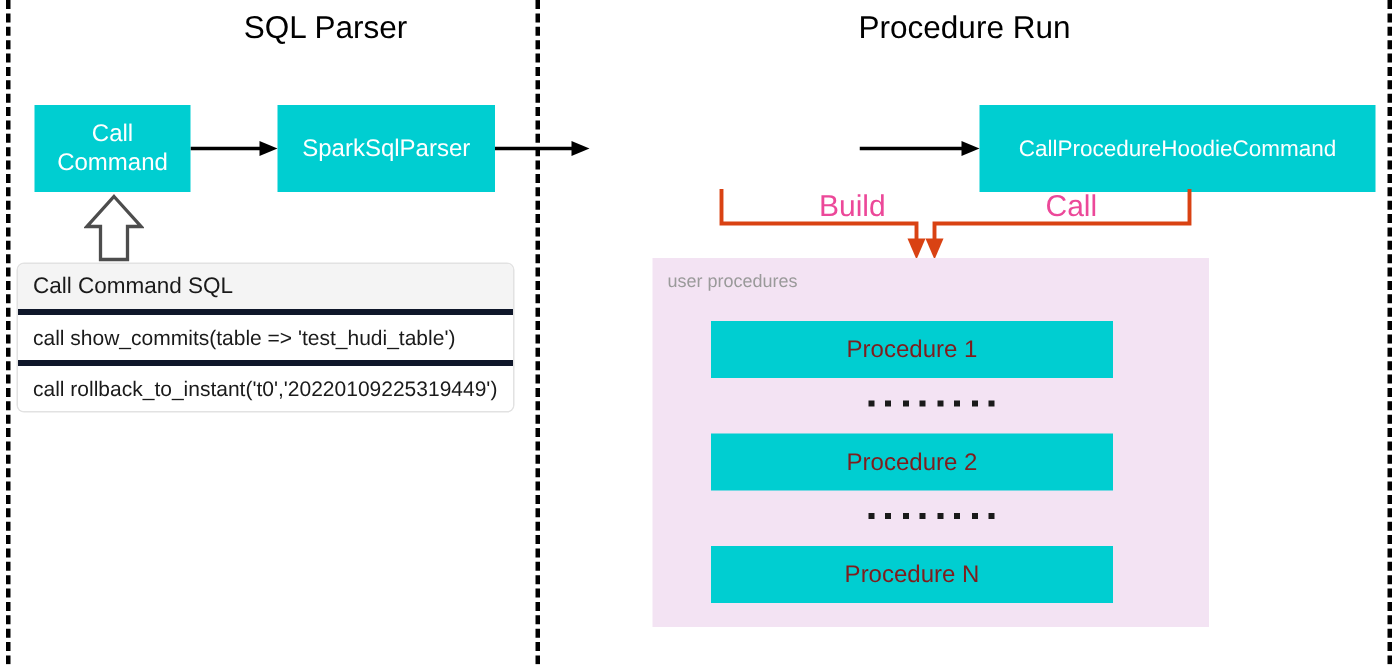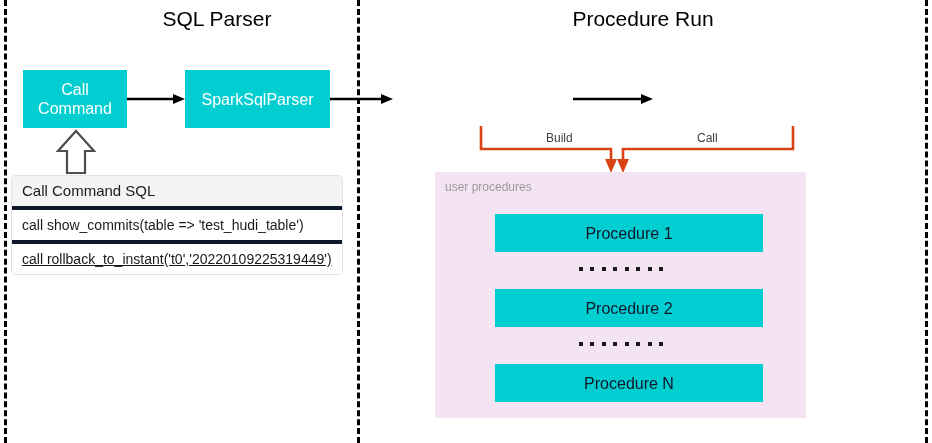--- a/index.html
+++ b/index.html
@@ -103,38 +103,38 @@
   .sql-row {
     box-sizing: border-box;
     padding: 5px 10px;
     font-size: 14px;
     color: #1a1a1a;
     line-height: 20px;
     border-bottom: 4px solid #0f172a;
     white-space: nowrap;
     background: #ffffff;
   }
-  .sql-row:last-child { border-bottom: none; text-decoration: underline; }
+  .sql-row:last-child { border-bottom: none; }
   .sql-row.header {
     background: #f4f4f4;
     font-size: 15px;
   }
 
   
   #orange-connectors {
     position: absolute;
     left: 470px;
     top: 126px;
     width: 340px;
     height: 52px;
   }
   .conn-label {
     position: absolute;
-    font-size: 12px;
-    color: #404040;
+    font-size: 20px;
+    color: #ec4899;
     white-space: nowrap;
     line-height: 19px;
   }
   #label-build { left: 546px; top: 129px; }
   #label-call  { left: 697px; top: 129px; }
 
   
   #user-procedures-panel {
     position: absolute;
     left: 435px;
@@ -147,25 +147,25 @@
     position: absolute;
     left: 10px;
     top: 8px;
     font-size: 12px;
     color: #9a9a9a;
     line-height: 15px;
     white-space: nowrap;
   }
   .proc-box {
     position: absolute;
-    left: 60px;
+    left: 39px;
     width: 268px;
     height: 38px;
     background: #00CED1;
-    color: #0f172a;
+    color: #7f1d1d;
     display: flex;
     align-items: center;
     justify-content: center;
     font-size: 16px;
     line-height: 19px;
     box-sizing: border-box;
   }
   #proc-box-0 { top: 42px; }
   #proc-box-1 { top: 117px; text-align: right; }
   #proc-box-2 { top: 192px; }
@@ -196,20 +196,21 @@
   <div class="vdash" id="vdash-left"></div>
   <div class="vdash" id="vdash-middle"></div>
   <div class="vdash" id="vdash-right"></div>
 
   <div class="section-title" id="title-sql-parser">SQL Parser</div>
   <div class="section-title" id="title-procedure-run">Procedure Run</div>
 
   <div class="teal-box" id="box-call-command">Call
 Command</div>
   <div class="teal-box" id="box-spark-sql-parser">SparkSqlParser</div>
+  <div class="teal-box" id="box-call-procedure-hoodie-command">CallProcedureHoodieCommand</div>
 
   <svg class="flow-arrow" id="arrow-call-to-parser" viewBox="0 0 60 12">
     <line x1="0" y1="6" x2="48" y2="6" stroke="#000" stroke-width="2.4"></line>
     <polygon points="46,1 58,6 46,11" fill="#000"></polygon>
   </svg>
   <svg class="flow-arrow" id="arrow-parser-to-hoodie" viewBox="0 0 65 12">
     <line x1="0" y1="6" x2="53" y2="6" stroke="#000" stroke-width="2.4"></line>
     <polygon points="51,1 63,6 51,11" fill="#000"></polygon>
   </svg>
   <svg class="flow-arrow" id="arrow-hoodie-to-command" viewBox="0 0 82 12">

